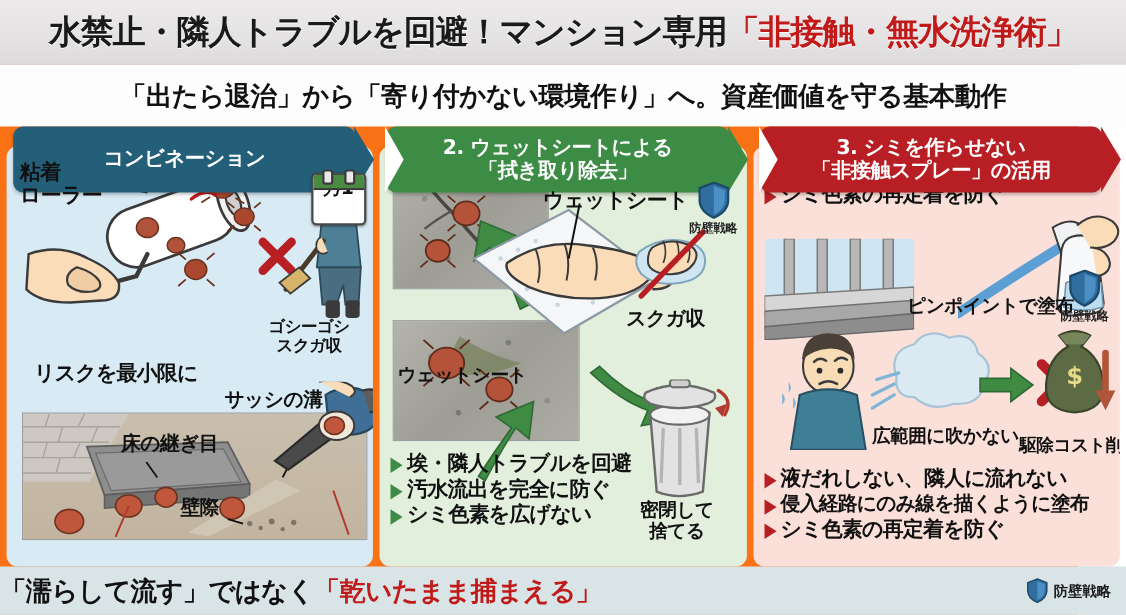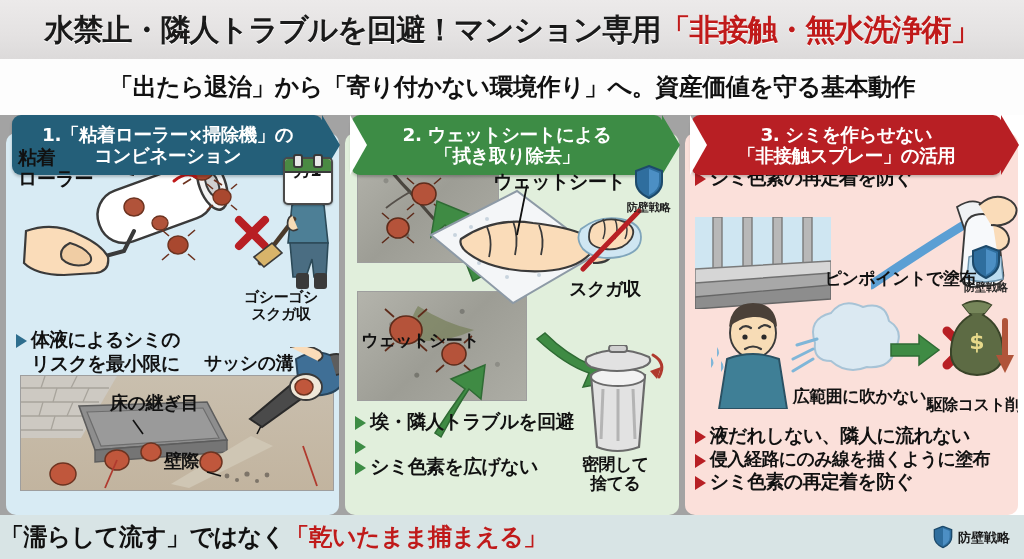--- a/index.html
+++ b/index.html
@@ -1,21 +1,21 @@
 <!DOCTYPE html>
 <html lang="ja"><head>
 <meta charset="utf-8">
 <style>
   html,body{margin:0;padding:0;}
   body{
     width:1024px;height:559px;overflow:hidden;
     font-family:"DejaVu Sans","Liberation Sans",sans-serif;
     background:#ffffff;
   }
-  .page{position:relative;width:980px;height:559px;background:#a3a3a3;}
+  .page{position:relative;width:980px;height:559px;background:#f97316;}
 
   
   .title-bar{
     position:absolute;left:0;top:0;width:1024px;height:59px;
     background:linear-gradient(180deg,#eceaea 0%,#e4e2e2 60%,#dcdada 100%);
     display:flex;align-items:center;justify-content:center;
   }
   .title-text{
     font-size:30px;font-weight:bold;color:#1a1a1a;letter-spacing:-1px;
     white-space:nowrap;line-height:1;
@@ -211,24 +211,20 @@
           <path d="M42 48 L8 92" stroke="#4a3a2a" stroke-width="4.5" stroke-linecap="round"></path>
           <path d="M2 86 l18 -14 l10 10 l-18 14z" fill="#d8b46a" stroke="#3a3a3a" stroke-width="1.6"></path>
           <path d="M40 44 q-6 4 -4 12 q4 6 10 2" fill="#f7dcb6" stroke="#3a3a3a" stroke-width="1.6"></path>
         </svg>
         <div class="lbl" style="left:238px;top:156px;font-size:15px;line-height:1.12;text-align:center;">
           <div>ゴシーゴシ</div>
           <div>スクガ収</div>
         </div>
 
         <div class="bullets" style="left:10px;top:196px;">
-          <div class="bullet">
-            <span class="tri"></span>
-            <span>体液によるシミの</span>
-          </div>
           <div class="bullet" style="padding-left:15px;">
             <span>リスクを最小限に</span>
           </div>
         </div>
 
         <div class="photo" style="left:14px;top:242px;width:312px;height:114px;background:linear-gradient(180deg,#c9bfae 0%,#c2b49f 100%);">
           <svg width="312" height="114" viewBox="0 0 312 114">
 
             <path d="M0 0 L96 0 L60 62 L0 62z" fill="#cdc9c2"></path>
             <g stroke="#a8a49c" stroke-width="1.3" fill="none">
@@ -279,21 +275,20 @@
         </svg>
 
         <div class="lbl" style="left:198px;top:218px;font-size:18px;">サッシの溝</div>
         <div class="lbl" style="left:104px;top:258px;font-size:18px;">床の継ぎ目</div>
         <div class="lbl" style="left:158px;top:316px;font-size:18px;">壁際</div>
 
       </div>
 
       <div class="panel-head">
         <div>
-          <div>1.「粘着ローラー×掃除機」の</div>
           <div>コンビネーション</div>
         </div>
       </div>
 
       <div class="cal-badge">
         <span class="cal-top"></span>
         <span class="ring l"></span>
         <span class="ring r"></span>
         <span class="cal-txt">月1</span>
       </div>
@@ -395,20 +390,21 @@
           <div>捨てる</div>
         </div>
 
         <div class="bullets" style="left:10px;top:278px;">
           <div class="bullet">
             <span class="tri"></span>
             <span>埃・隣人トラブルを回避</span>
           </div>
           <div class="bullet">
             <span class="tri"></span>
+            <span>汚水流出を完全に防ぐ</span>
           </div>
           <div class="bullet">
             <span class="tri"></span>
             <span>シミ色素を広げない</span>
           </div>
         </div>
       </div>
 
       <div class="panel-head">
         <div>

